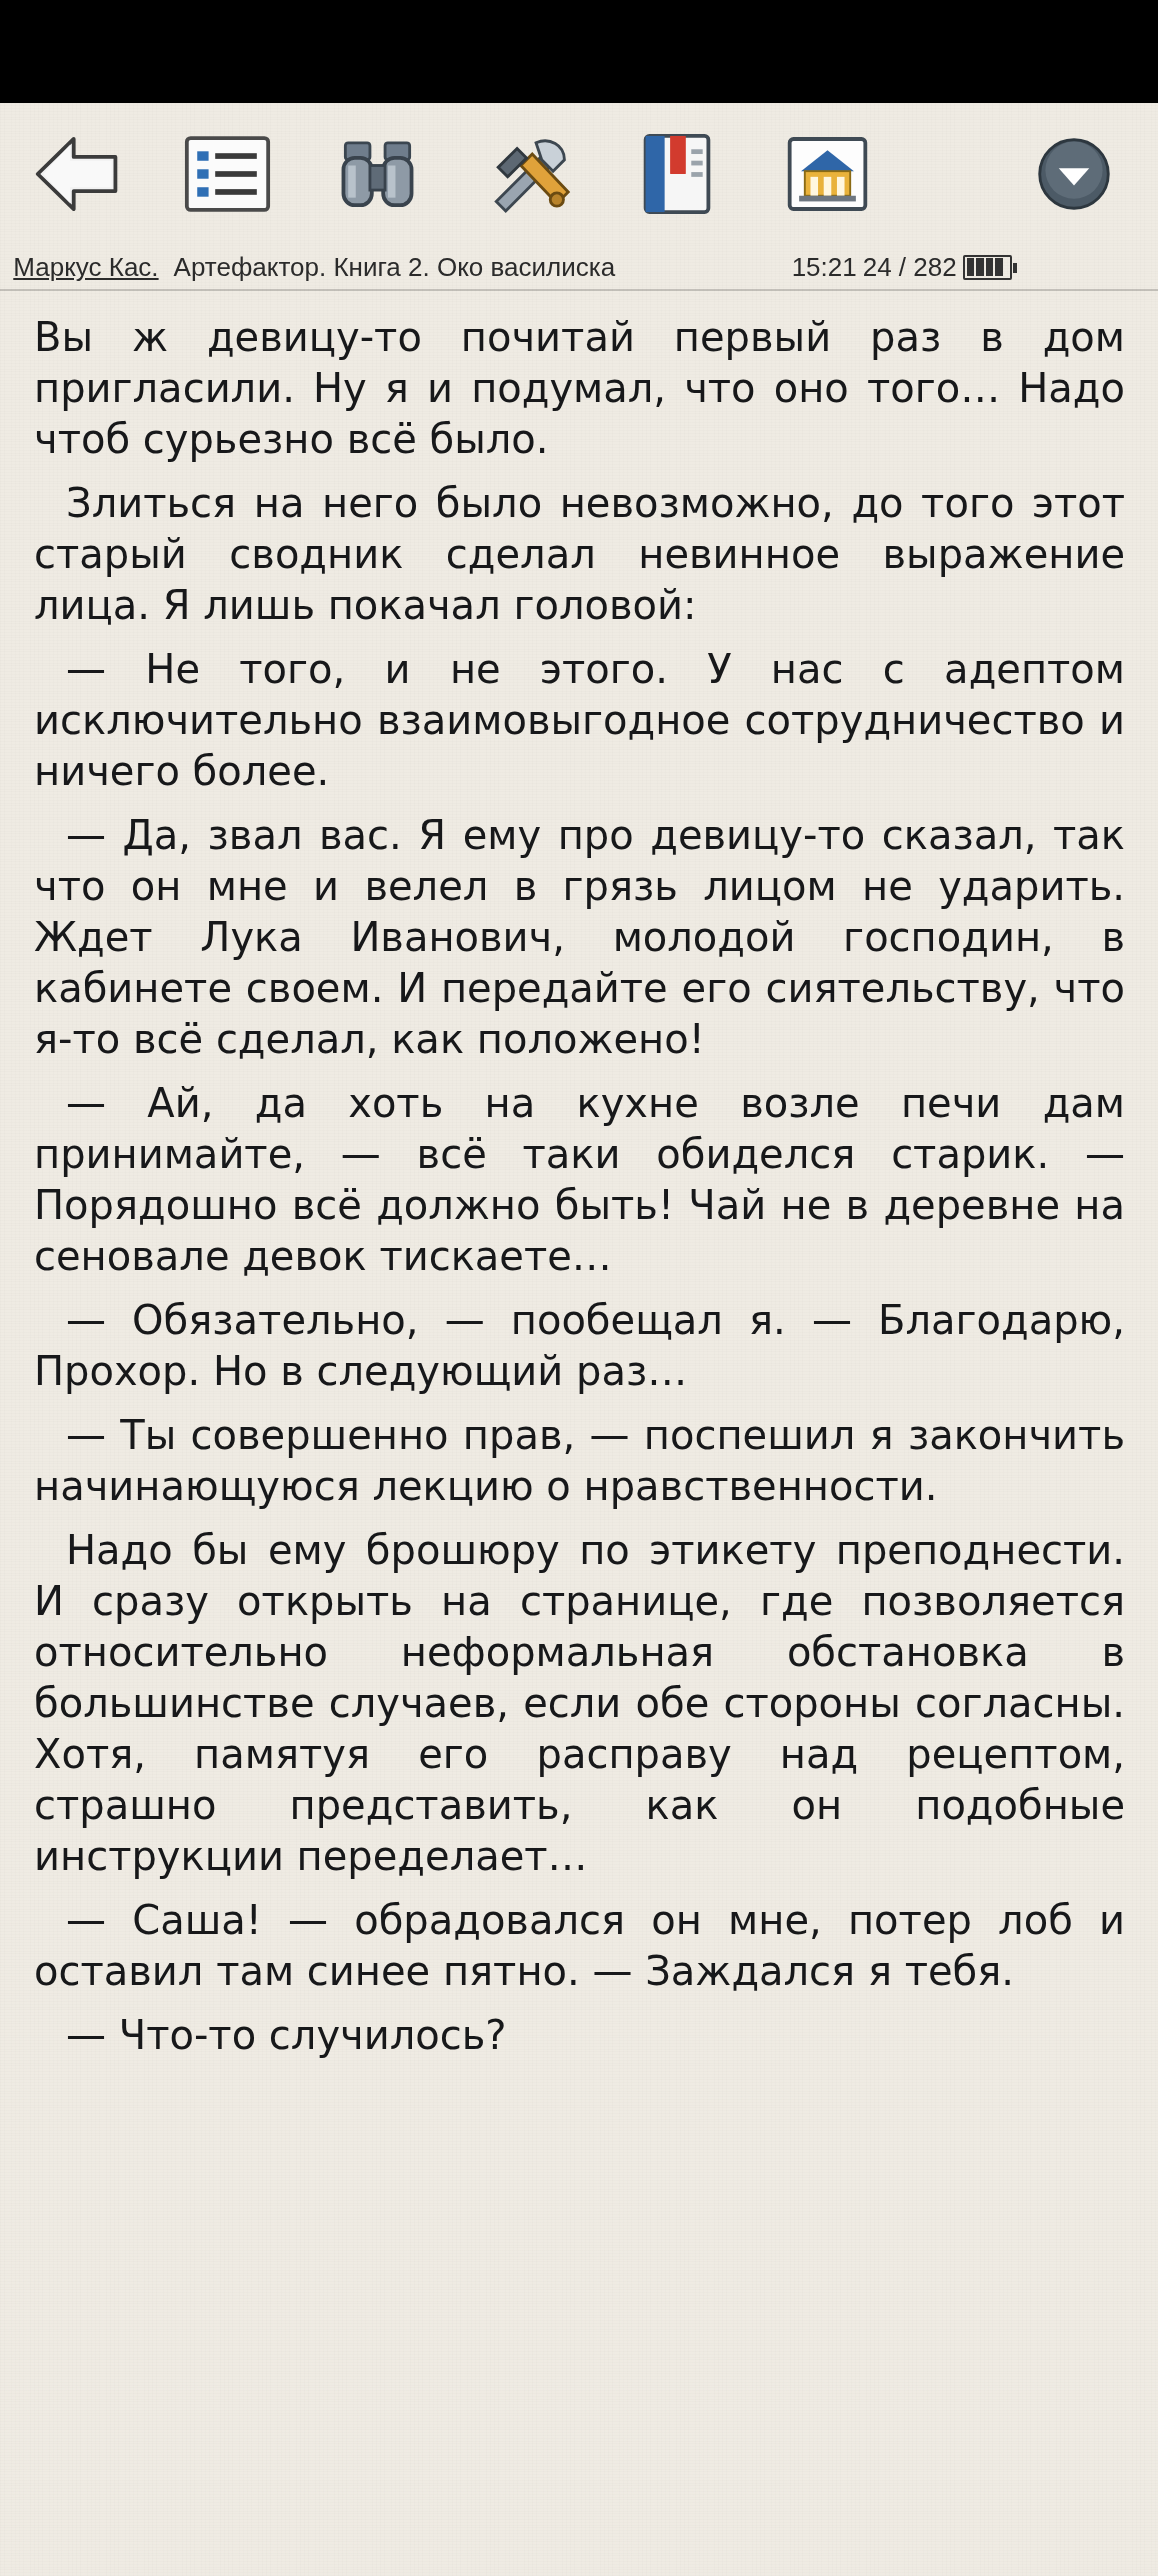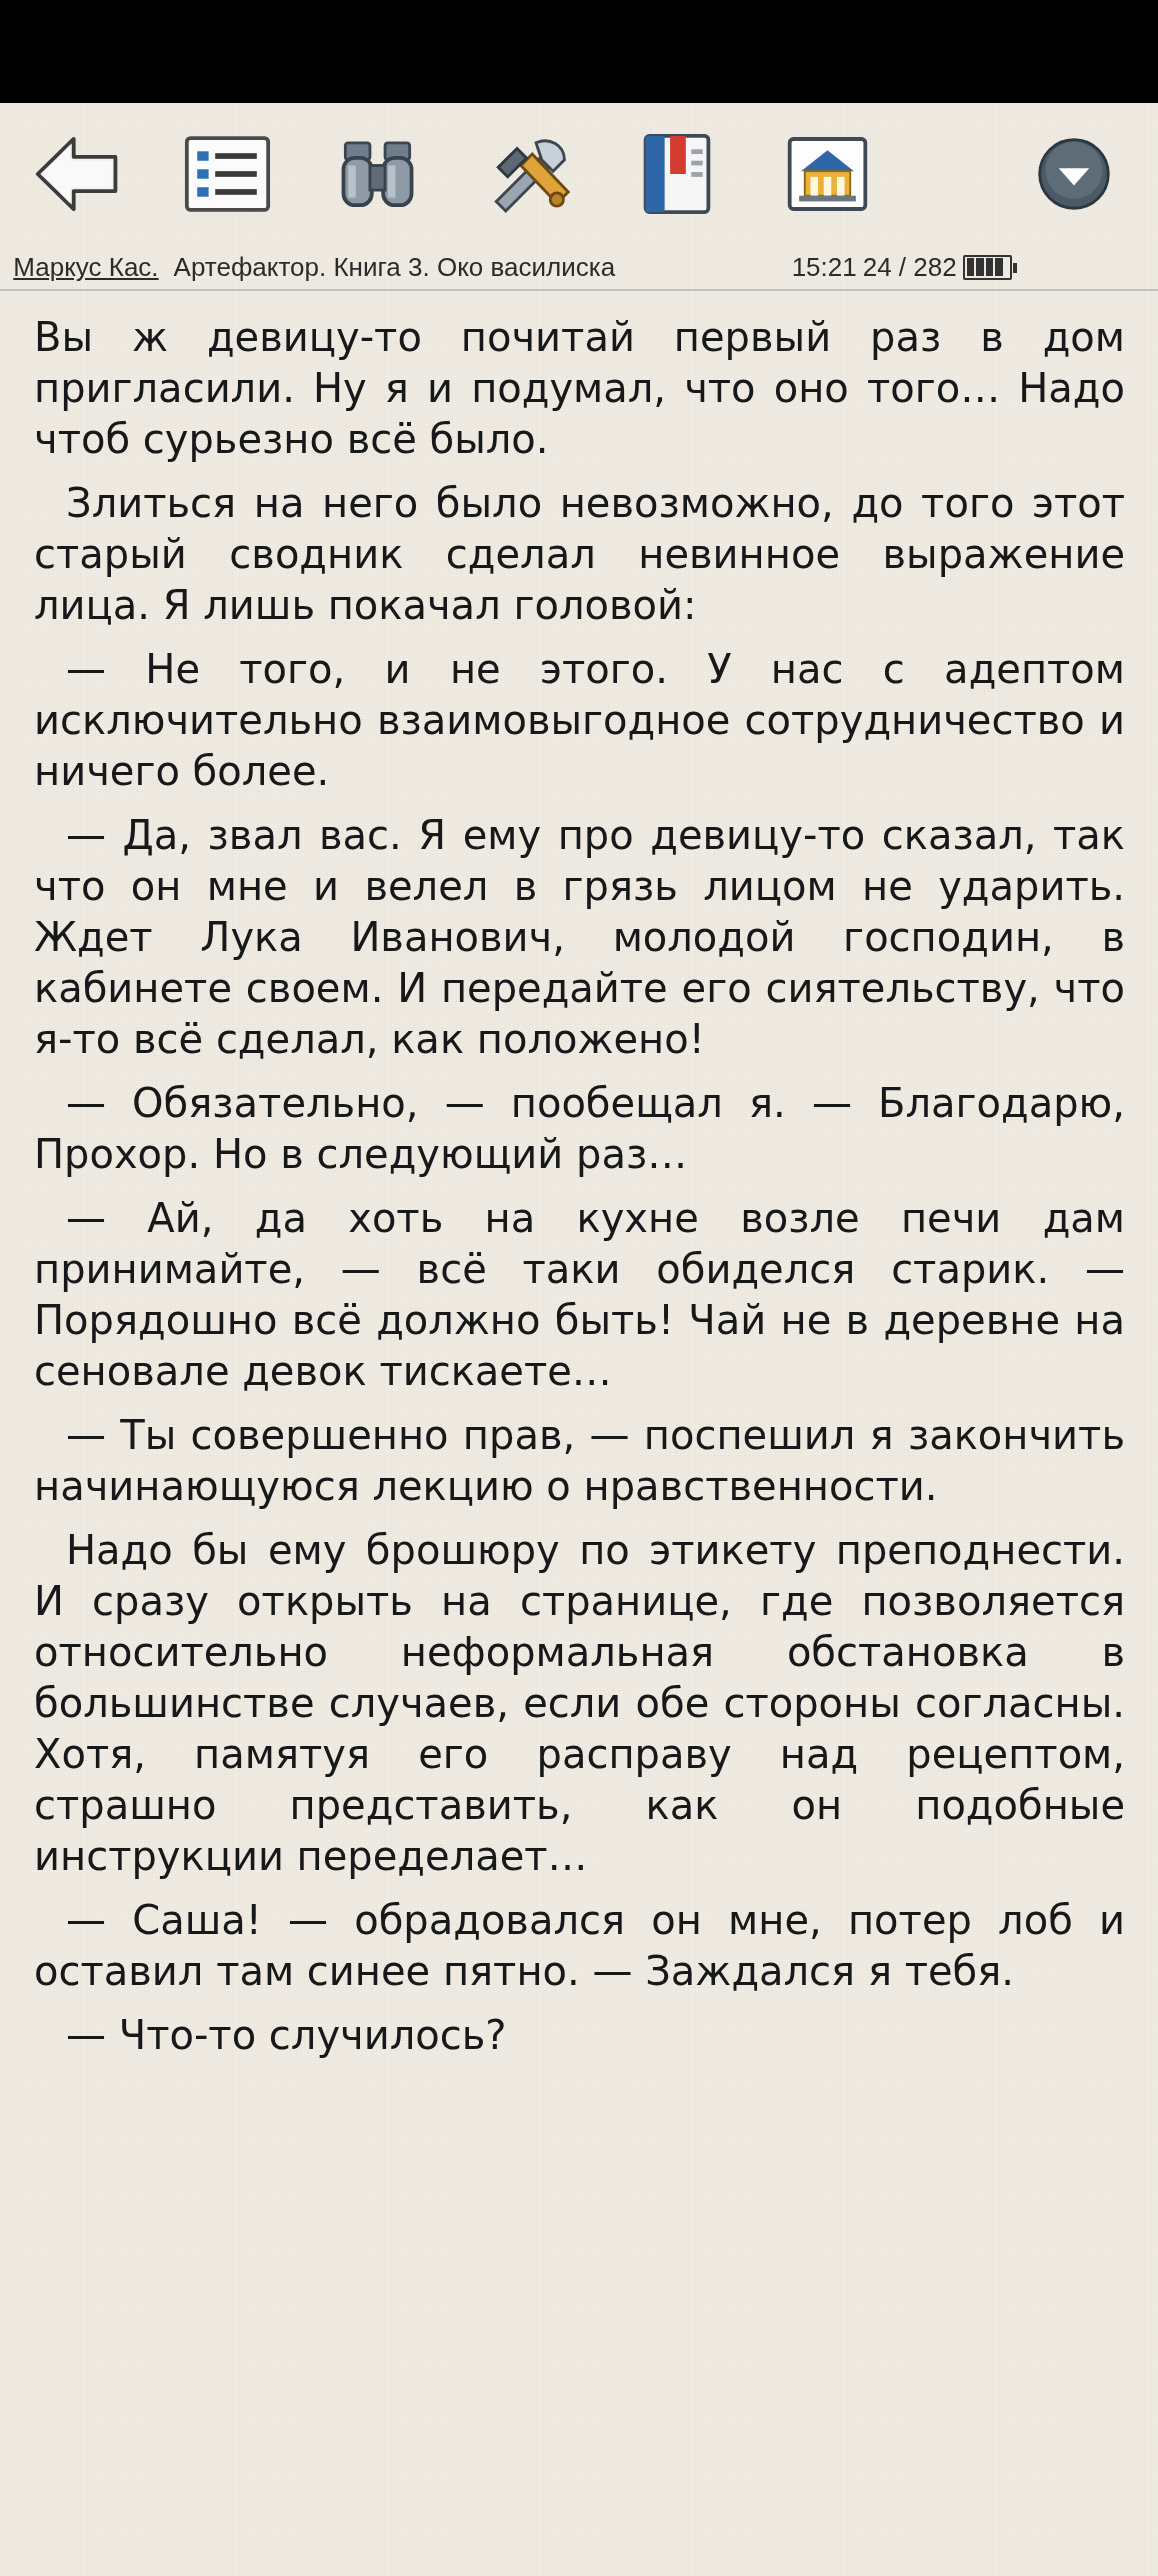--- a/index.html
+++ b/index.html
@@ -226,42 +226,42 @@
           <circle cx="42" cy="42" r="36" fill="#4c5a66" stroke="#2d373f" stroke-width="3"></circle>
           <circle cx="42" cy="38" r="30" fill="#6b7884" opacity="0.6"></circle>
           <path d="M26 36 L42 54 L58 36 Z" fill="#ffffff"></path>
         </svg>
       </div>
 
     </div>
 
     <div class="infobar">
       <span class="title-part underlined">Маркус Кас.</span>
-      <span class="title-part">Артефактор. Книга 3. Око василиска</span>
+      <span class="title-part">Артефактор. Книга 2. Око василиска</span>
       <span class="right">
         <span>15:21</span>
         <span>24 / 282</span>
         <span class="battery">
             <i></i>
             <i></i>
             <i></i>
             <i></i>
           </span>
       </span>
     </div>
 
     <div class="sep"></div>
 
     <div class="page-text">
       <p>Вы ж девицу-то почитай первый раз в дом пригласили. Ну я и подумал, что оно того… Надо чтоб сурьезно всё было.</p>
       <p class="ind">Злиться на него было невозможно, до того этот старый сводник сделал невинное выражение лица. Я лишь покачал головой:</p>
       <p class="ind">— Не того, и не этого. У нас с адептом исключительно взаимовыгодное сотрудничество и ничего более.</p>
       <p class="ind">— Да, звал вас. Я ему про девицу-то сказал, так что он мне и велел в грязь лицом не ударить. Ждет Лука Иванович, молодой господин, в кабинете своем. И передайте его сиятельству, что я-то всё сделал, как положено!</p>
+      <p class="ind">— Ай, да хоть на кухне возле печи дам принимайте, — всё таки обиделся старик. — Порядошно всё должно быть! Чай не в деревне на сеновале девок тискаете…</p>
       <p class="ind">— Обязательно, — пообещал я. — Благодарю, Прохор. Но в следующий раз…</p>
-      <p class="ind">— Ай, да хоть на кухне возле печи дам принимайте, — всё таки обиделся старик. — Порядошно всё должно быть! Чай не в деревне на сеновале девок тискаете…</p>
       <p class="ind">— Ты совершенно прав, — поспешил я закончить начинающуюся лекцию о нравственности.</p>
       <p class="ind">Надо бы ему брошюру по этикету преподнести. И сразу открыть на странице, где позволяется относительно неформальная обстановка в большинстве случаев, если обе стороны согласны. Хотя, памятуя его расправу над рецептом, страшно представить, как он подобные инструкции переделает…</p>
       <p class="ind">— Саша! — обрадовался он мне, потер лоб и оставил там синее пятно. — Заждался я тебя.</p>
       <p class="ind last">— Что-то случилось?</p>
     </div>
 
   </div>
 </div>
 
 

